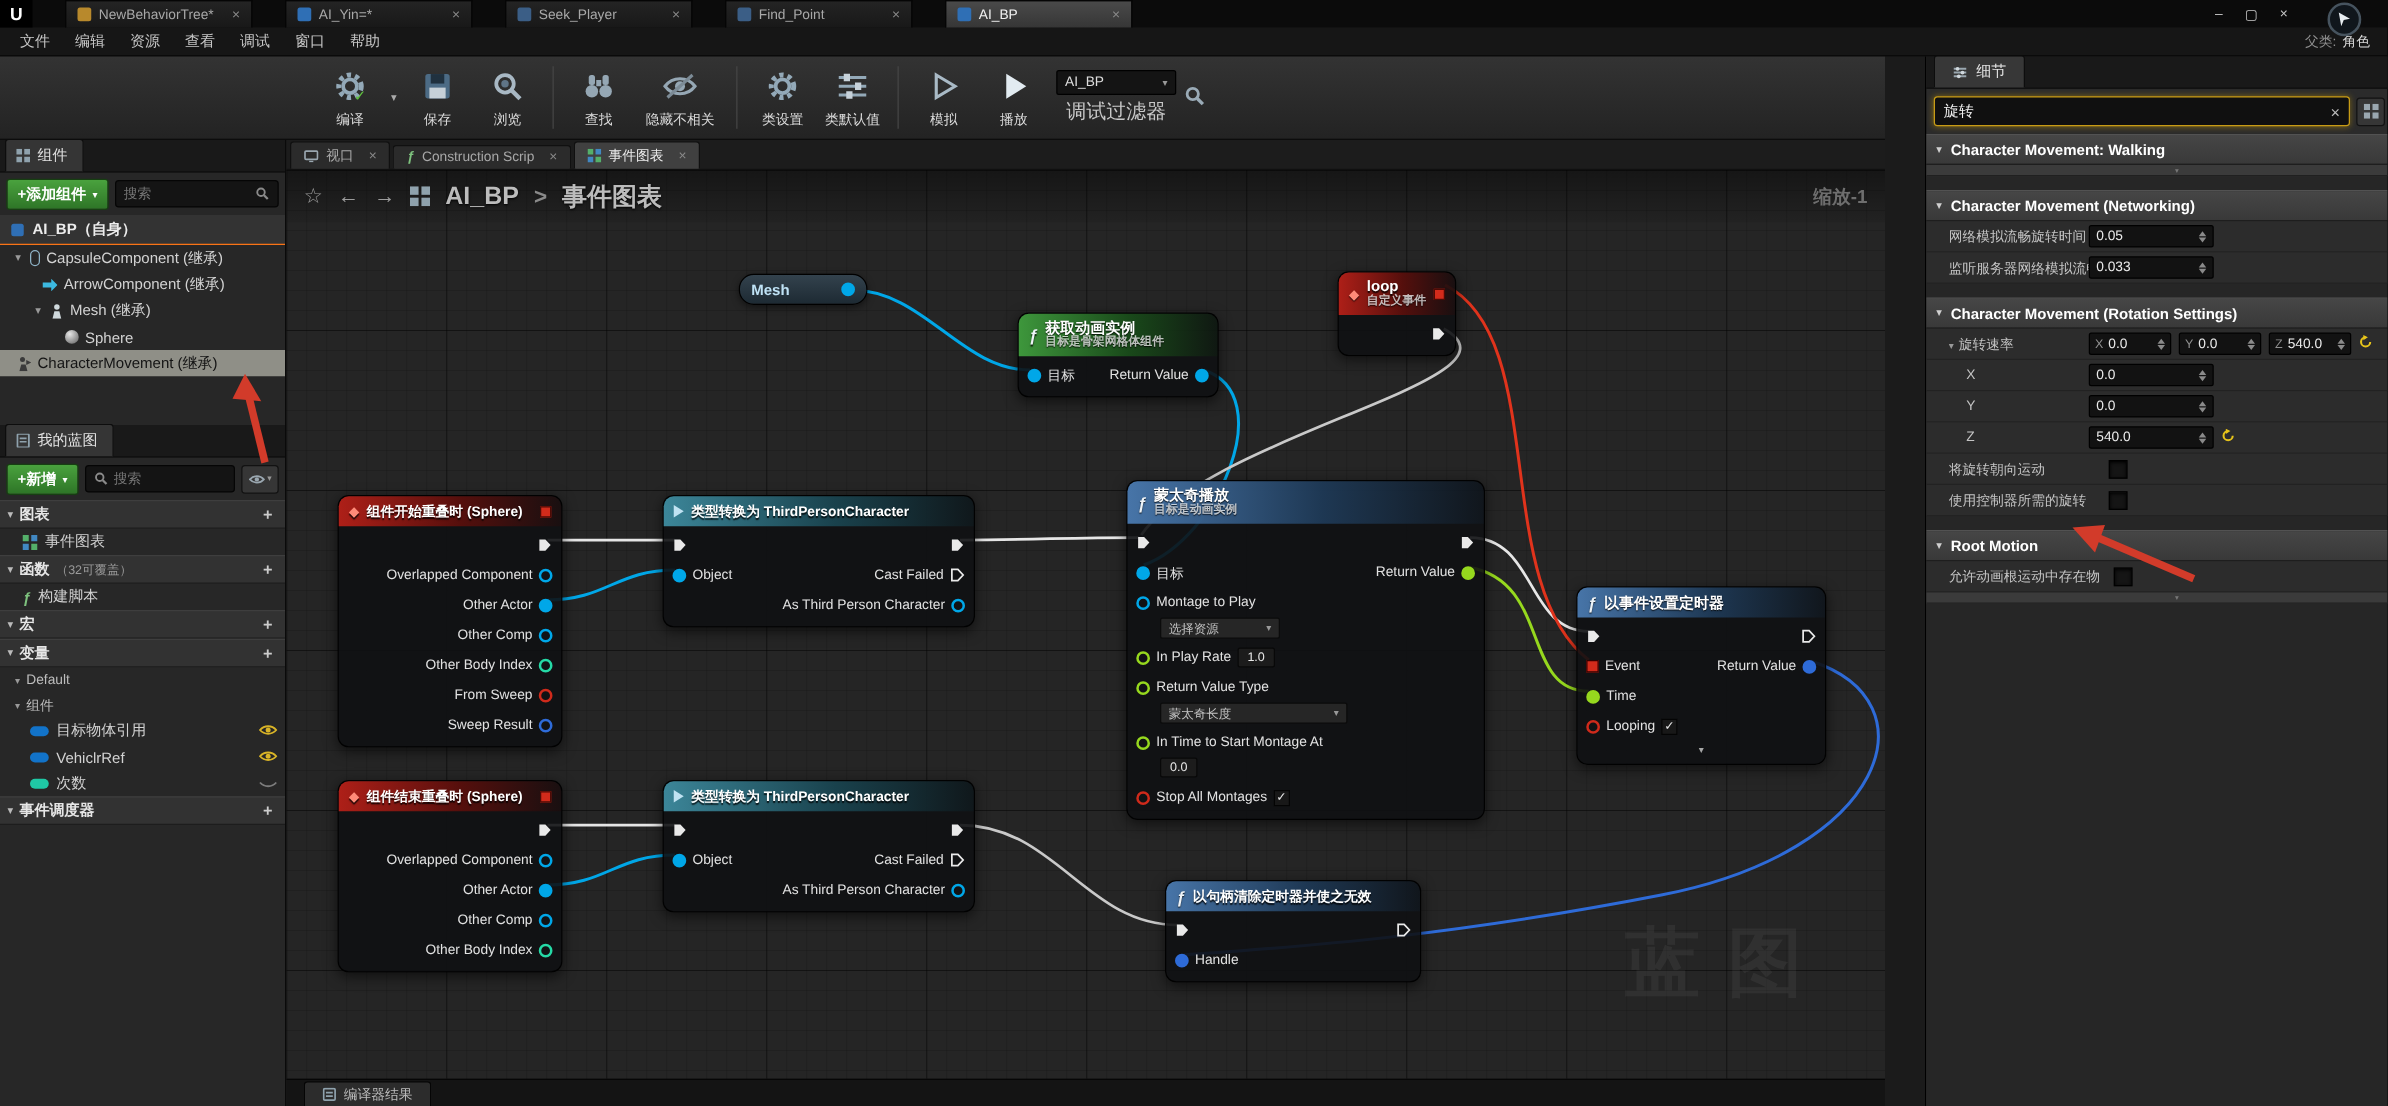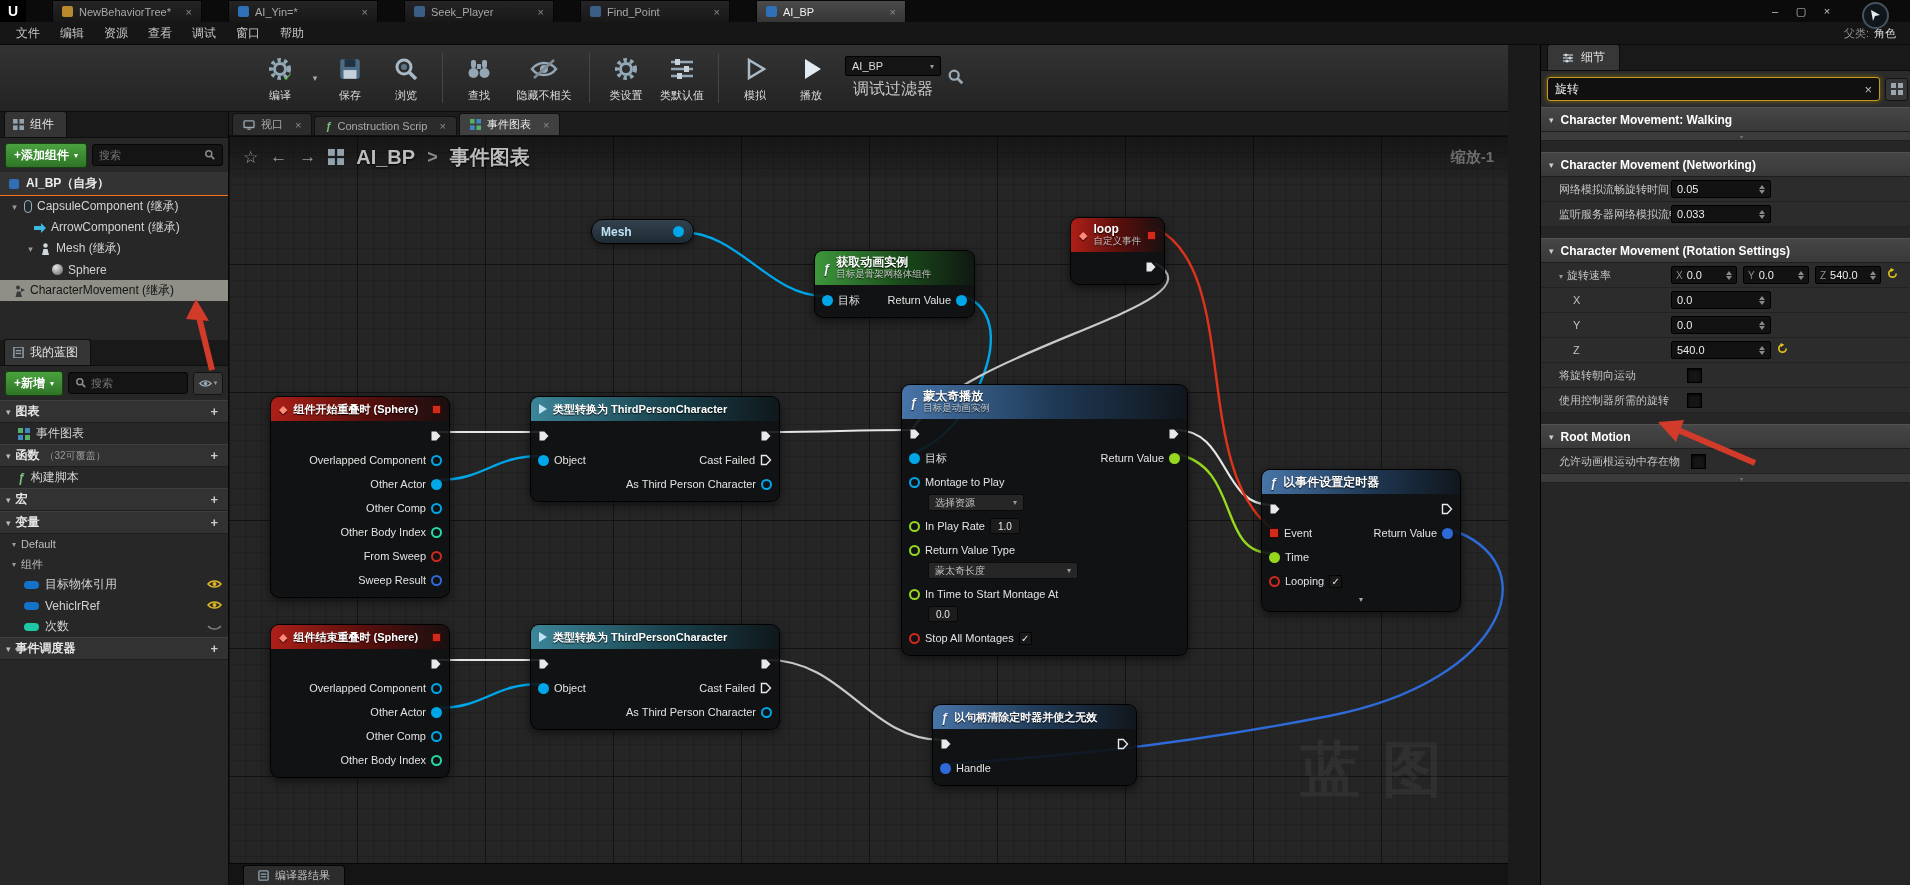--- a/index.html
+++ b/index.html
@@ -82,21 +82,21 @@
   .graph-bottom{position:absolute;left:0;right:0;bottom:0;height:22px;background:#141414;border-top:1px solid #060606;display:flex;align-items:flex-end;padding-left:14px}
   .bottom-tab{background:#2c2c2c;border:1px solid #050505;border-bottom:none;border-radius:3px 3px 0 0;padding:2px 14px;font-size:11px;color:#bdbdbd;display:flex;gap:6px;align-items:center}
 
   .wires{position:absolute;top:0;left:0;z-index:3;pointer-events:none}
 
   
   .node{position:absolute;border:1px solid rgba(0,0,0,0.9);border-radius:9px;background:rgba(15,17,19,0.90);box-shadow:0 3px 10px rgba(0,0,0,0.55);z-index:5;color:#e4e4e4}
   .nh{border-radius:8px 8px 0 0;display:flex;align-items:center;gap:6px;padding:4px 8px;font-size:12px;font-weight:bold;color:#fff;text-shadow:0 1px 1px rgba(0,0,0,0.85);height:24px}
   .nh.two{height:34px}
   .nh-text{display:flex;flex-direction:column;line-height:1.15;min-width:0}
-  .nh-sub{font-weight:normal;font-size:9.5px;color:rgba(255,255,255,0.72)}
+  .nh-sub{font-weight:bold;font-size:9.5px;color:rgba(255,255,255,0.72)}
   .nh-red{background:linear-gradient(90deg,rgba(182,32,24,0.95),rgba(104,14,10,0.78) 55%,rgba(48,7,5,0.25))}
   .nh-green{background:linear-gradient(90deg,rgba(64,158,62,0.95),rgba(28,92,28,0.75) 55%,rgba(12,42,12,0.25))}
   .nh-blue{background:linear-gradient(90deg,rgba(74,122,176,0.95),rgba(34,68,104,0.75) 55%,rgba(16,34,52,0.25))}
   .nh-cast{background:linear-gradient(90deg,rgba(62,140,160,0.95),rgba(28,82,96,0.75) 55%,rgba(12,40,48,0.25))}
   .nh .hsq{margin-left:auto;width:9px;height:9px;background:#d22b1b;border:1px solid #4d0a05;flex:none}
   .fn-ico{font-size:13px;font-weight:bold;color:#eef4f8;font-style:italic;flex:none}
   .ev-ico{font-size:11px;color:#ff8a78;flex:none}
   .cast-ico{width:0;height:0;border-left:8px solid #bfe2f2;border-top:5px solid transparent;border-bottom:5px solid transparent;flex:none}
   .nb{padding:3px 0 5px}
   .nrow{display:flex;align-items:center;justify-content:space-between;height:24px;padding:0 7px;gap:10px}

